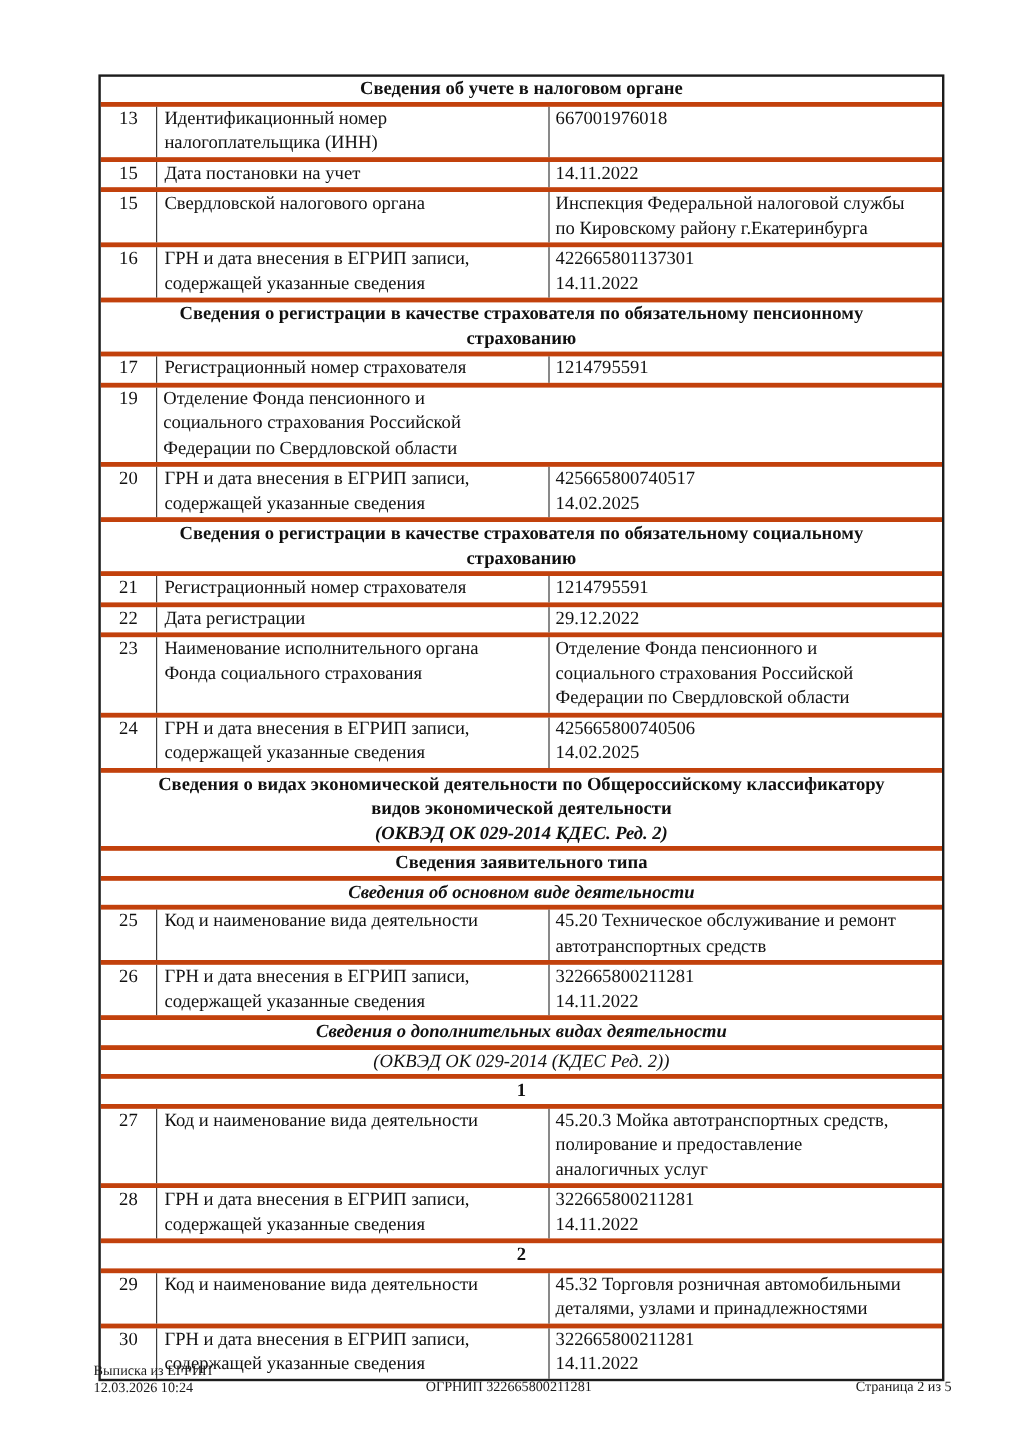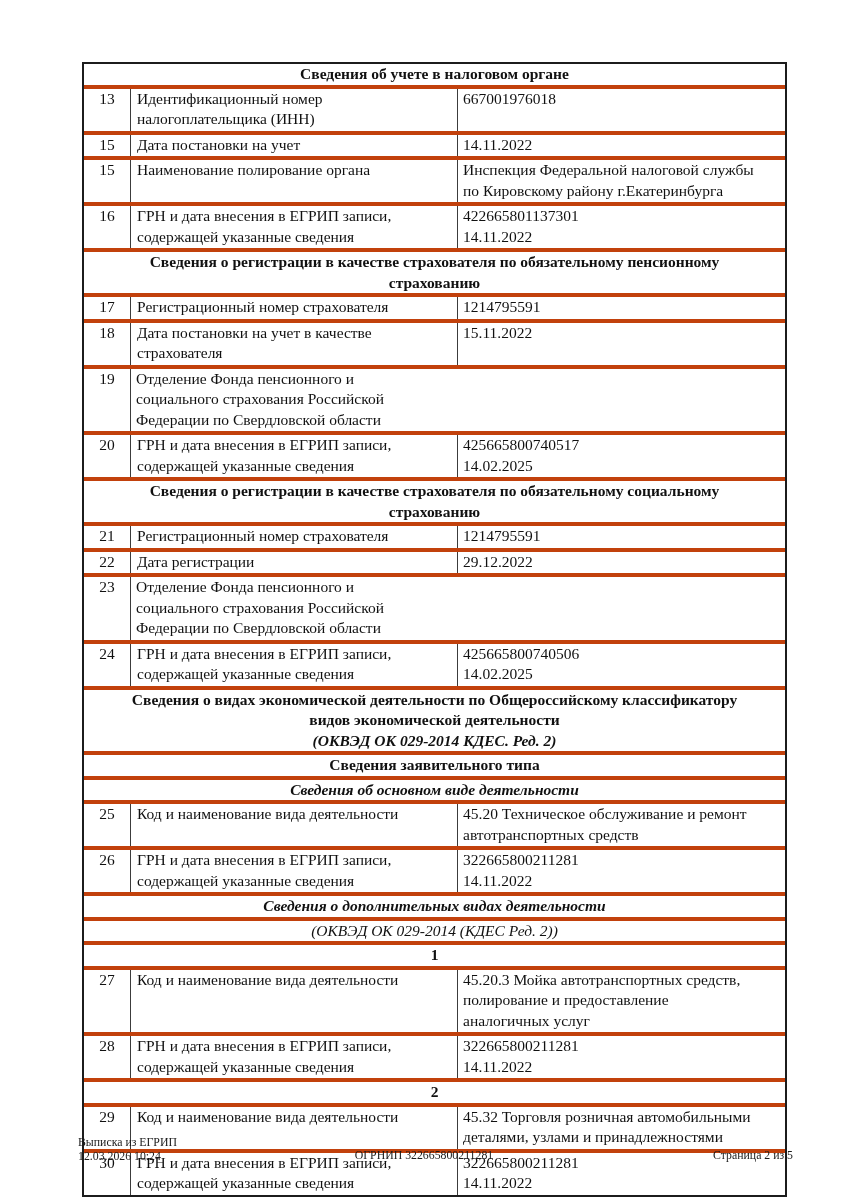--- a/index.html
+++ b/index.html
@@ -105,45 +105,39 @@
 налогоплательщика (ИНН)</div>
         <div class="cell-value">667001976018</div>
       </div>
       <div class="t-row">
         <div class="cell-num">15</div>
         <div class="cell-label">Дата постановки на учет</div>
         <div class="cell-value">14.11.2022</div>
       </div>
       <div class="t-row">
         <div class="cell-num">15</div>
-        <div class="cell-label">Наименование полирование органа</div>
+        <div class="cell-label">Свердловской налогового органа</div>
         <div class="cell-value">Инспекция Федеральной налоговой службы
 по Кировскому району г.Екатеринбурга</div>
       </div>
       <div class="t-row">
         <div class="cell-num">16</div>
         <div class="cell-label">ГРН и дата внесения в ЕГРИП записи,
 содержащей указанные сведения</div>
         <div class="cell-value">422665801137301
 14.11.2022</div>
       </div>
       <div class="t-row t-title">
         <span class="st-line st-bold">Сведения о регистрации в качестве страхователя по обязательному пенсионному
 страхованию</span>
       </div>
       <div class="t-row">
         <div class="cell-num">17</div>
         <div class="cell-label">Регистрационный номер страхователя</div>
         <div class="cell-value">1214795591</div>
-      </div>
-      <div class="t-row">
-        <div class="cell-num">18</div>
-        <div class="cell-label">Дата постановки на учет в качестве
-страхователя</div>
-        <div class="cell-value">15.11.2022</div>
       </div>
       <div class="t-row">
         <div class="cell-num">19</div>
         <div class="cell-value">Отделение Фонда пенсионного и
 социального страхования Российской
 Федерации по Свердловской области</div>
       </div>
       <div class="t-row">
         <div class="cell-num">20</div>
         <div class="cell-label">ГРН и дата внесения в ЕГРИП записи,
@@ -160,20 +154,22 @@
         <div class="cell-label">Регистрационный номер страхователя</div>
         <div class="cell-value">1214795591</div>
       </div>
       <div class="t-row">
         <div class="cell-num">22</div>
         <div class="cell-label">Дата регистрации</div>
         <div class="cell-value">29.12.2022</div>
       </div>
       <div class="t-row">
         <div class="cell-num">23</div>
+        <div class="cell-label">Наименование исполнительного органа
+Фонда социального страхования</div>
         <div class="cell-value">Отделение Фонда пенсионного и
 социального страхования Российской
 Федерации по Свердловской области</div>
       </div>
       <div class="t-row">
         <div class="cell-num">24</div>
         <div class="cell-label">ГРН и дата внесения в ЕГРИП записи,
 содержащей указанные сведения</div>
         <div class="cell-value">425665800740506
 14.02.2025</div>

